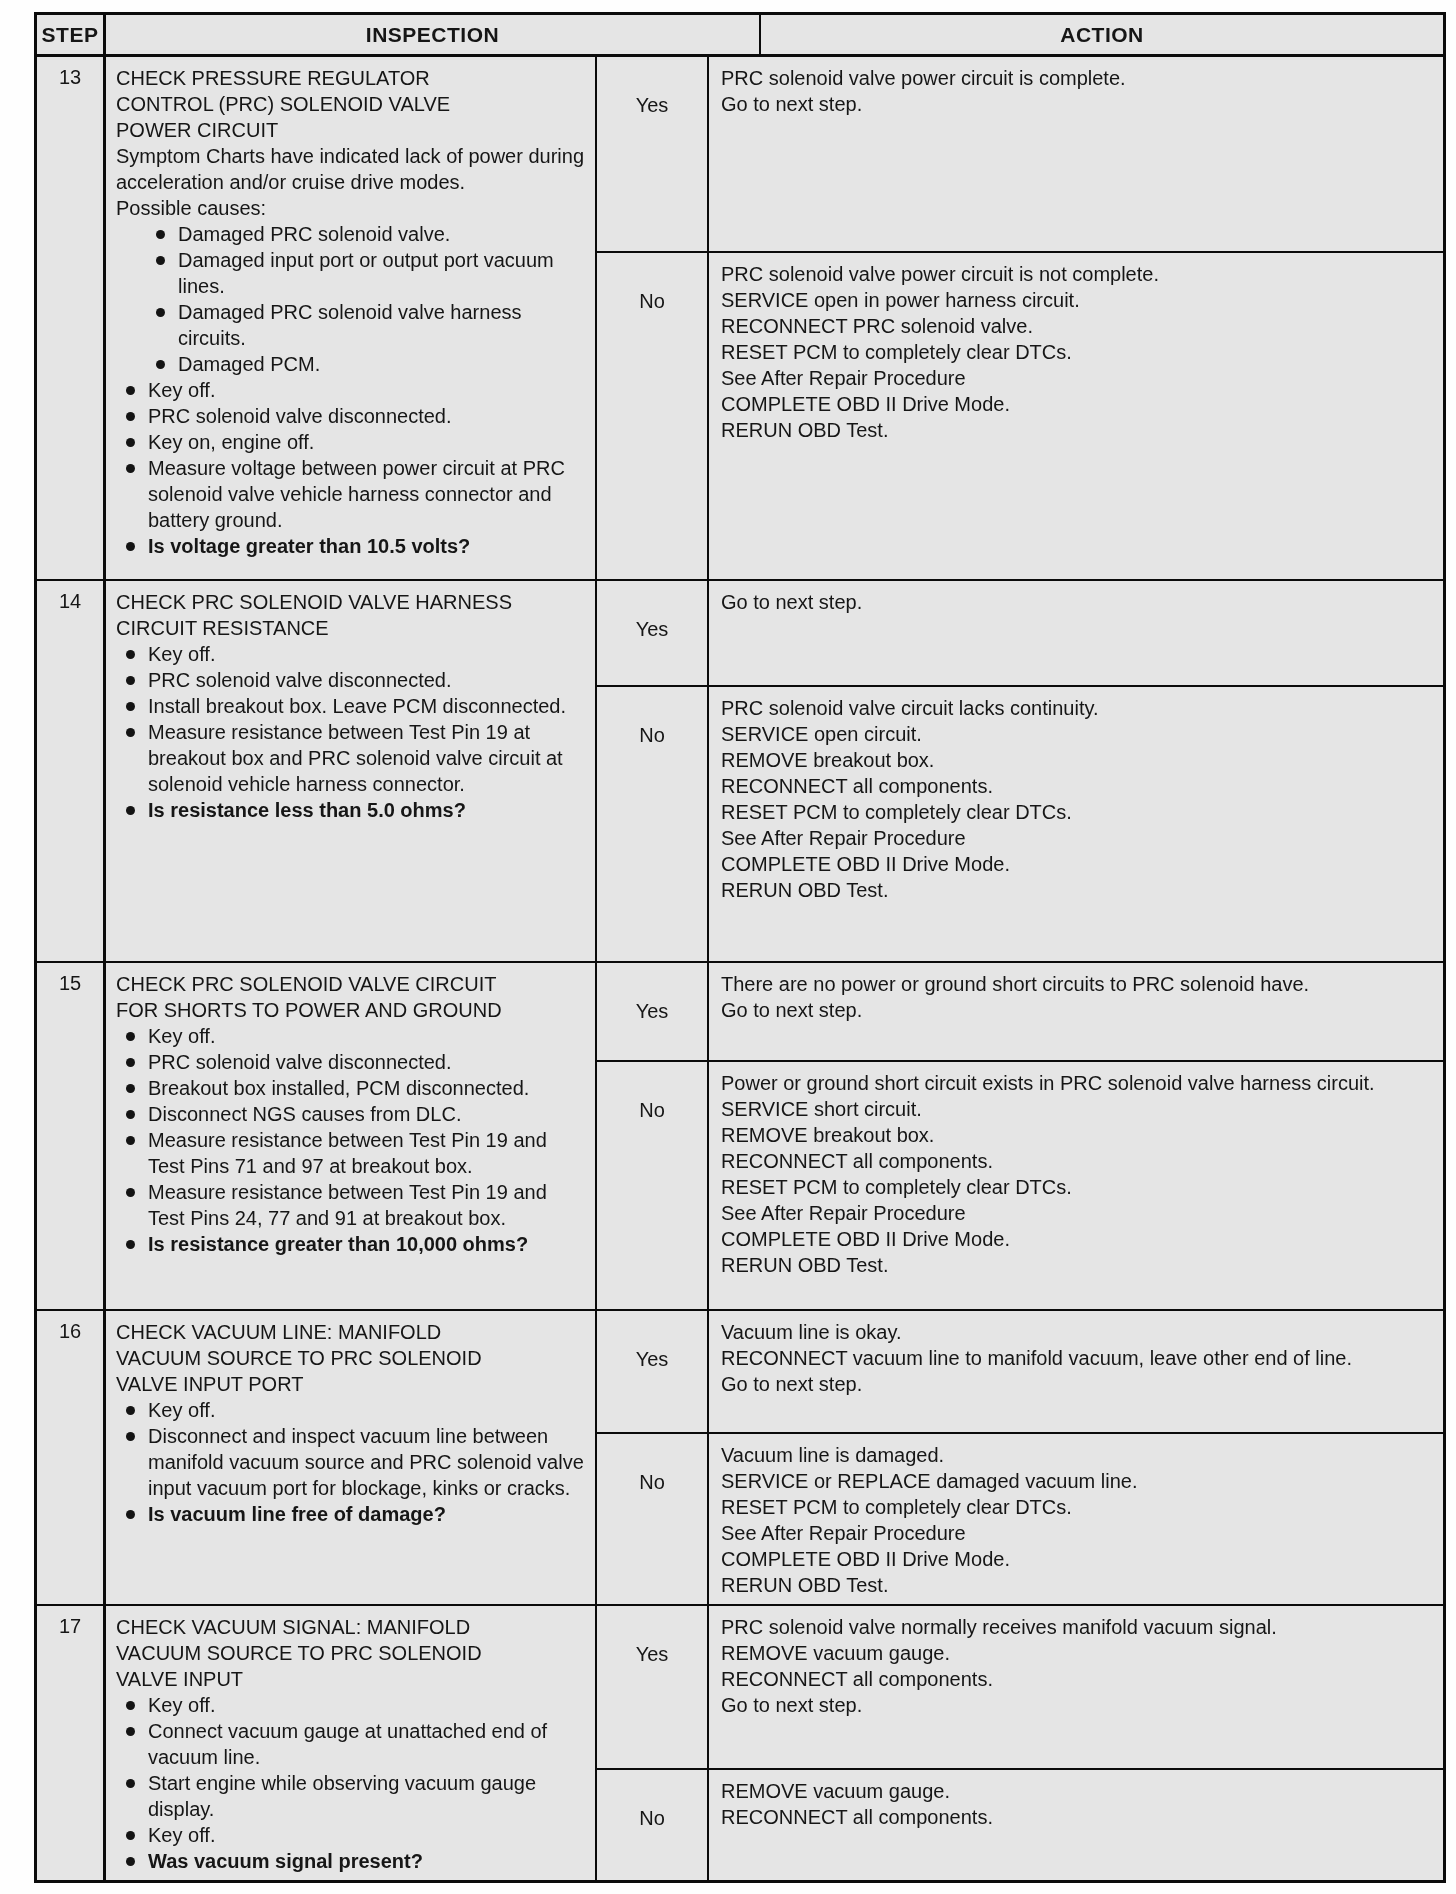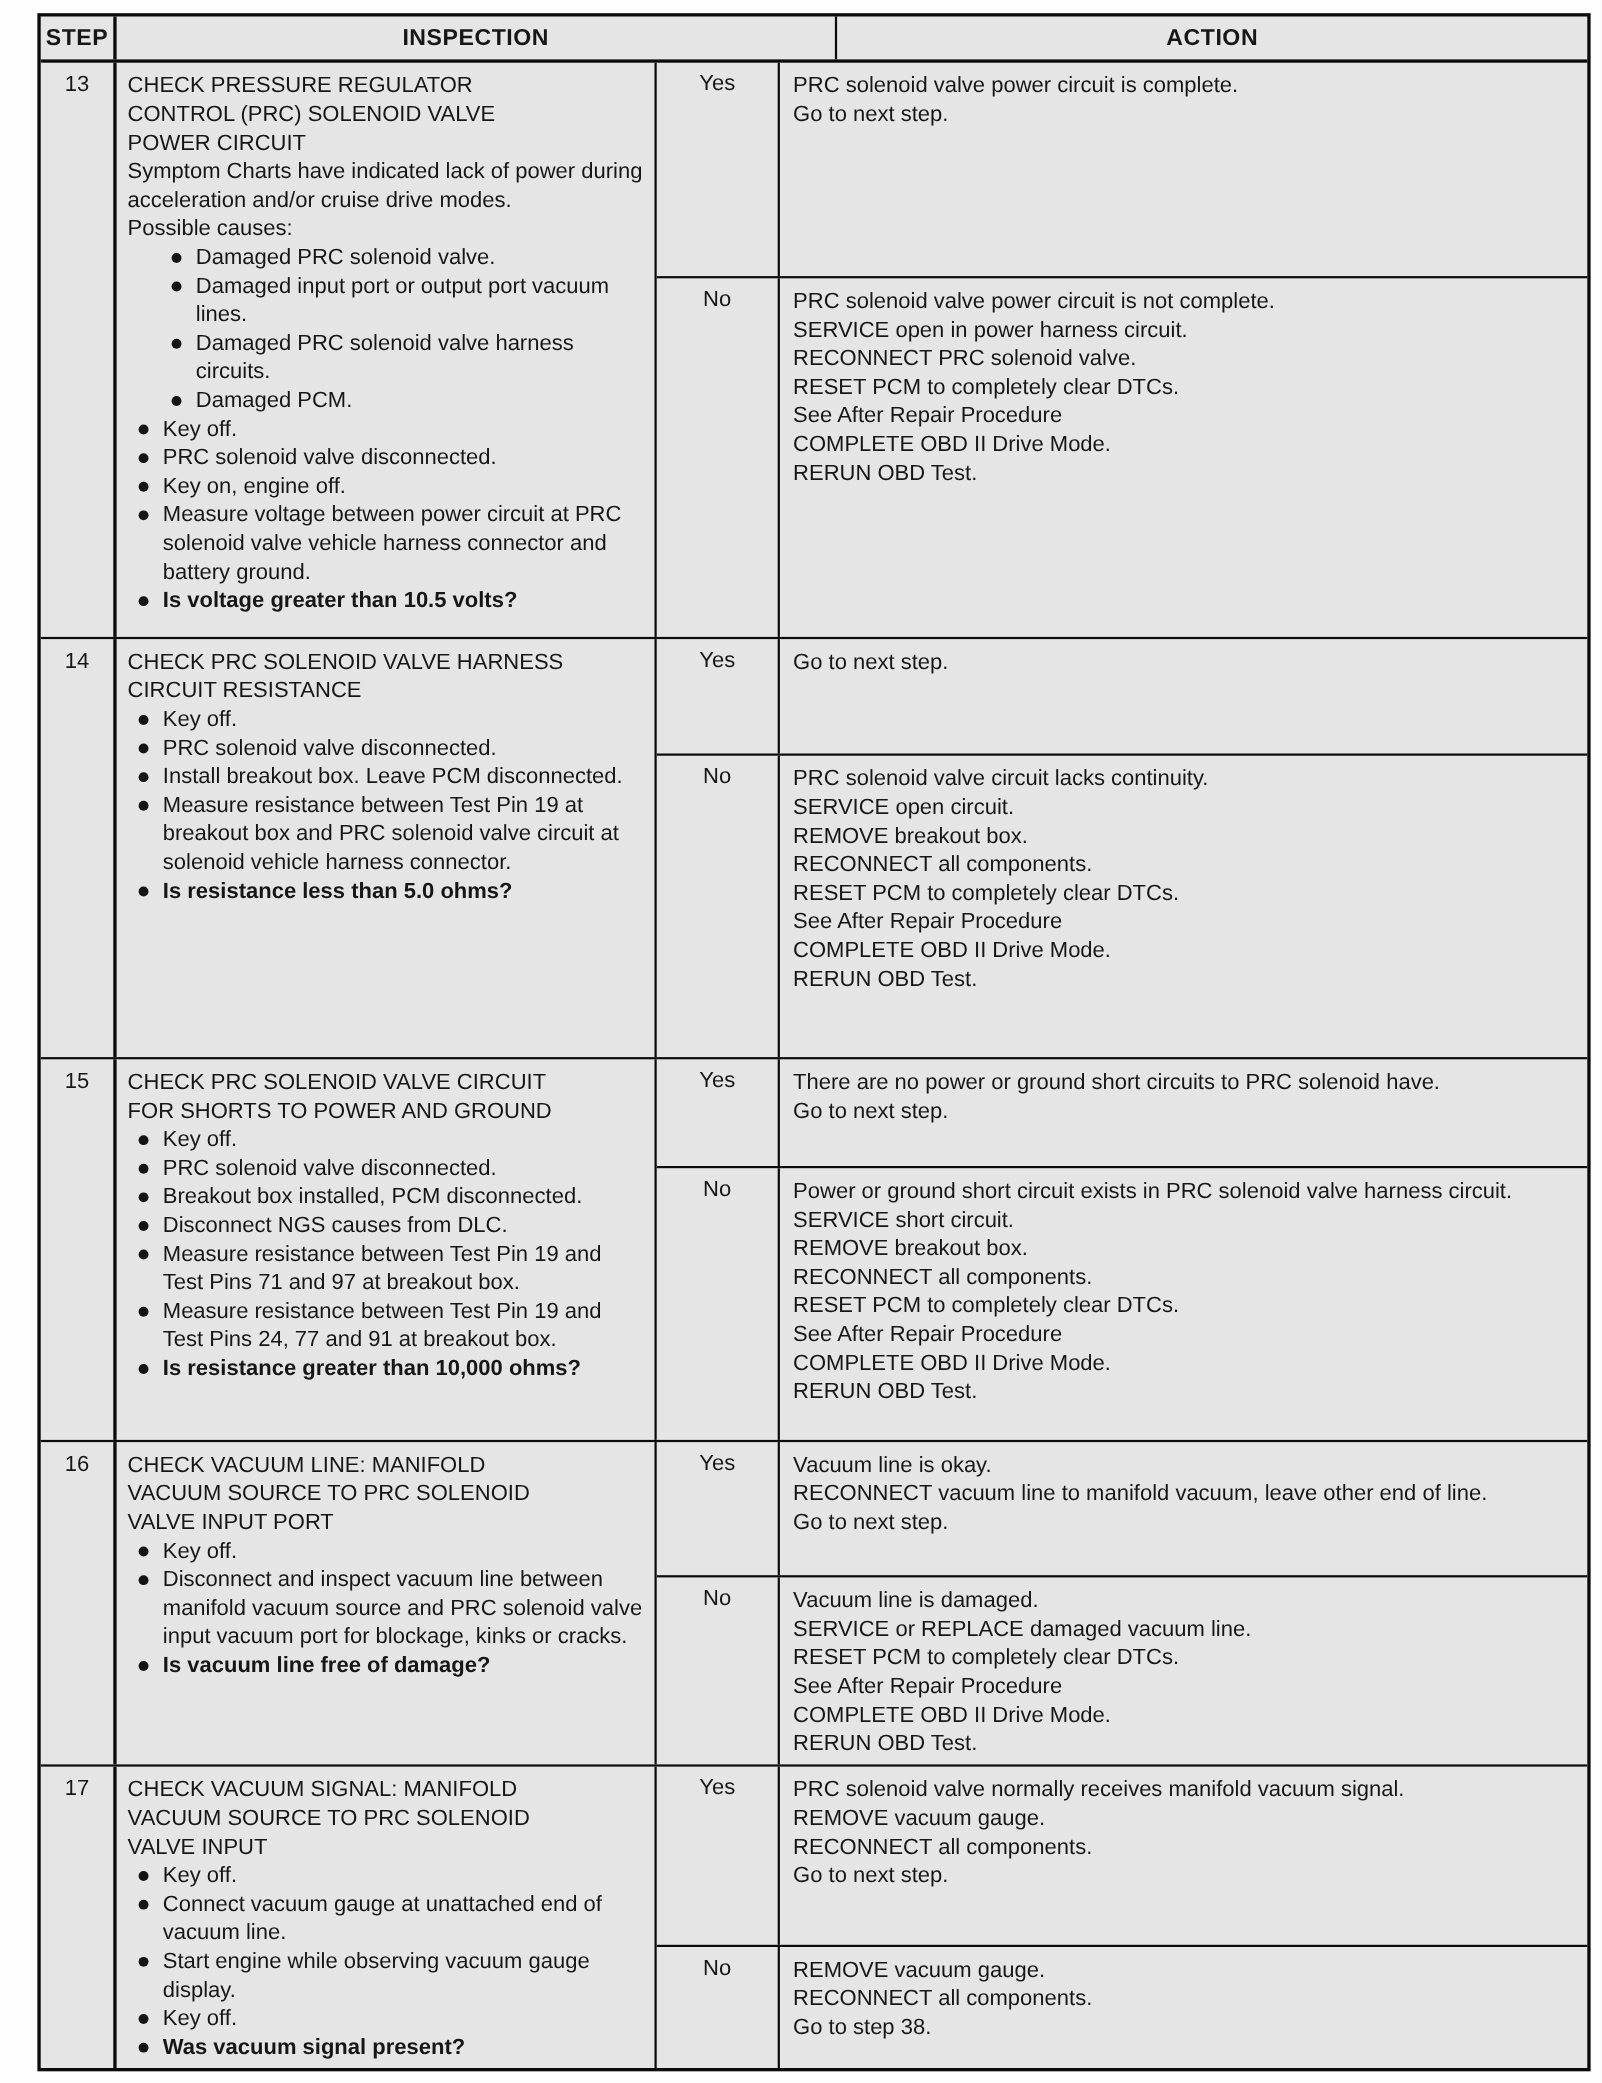--- a/index.html
+++ b/index.html
@@ -16,21 +16,21 @@
 
   
   .row{display:flex;}
   .row + .row{border-top:2px solid #0b0b0b;}
   .cell{box-sizing:border-box;}
   .step{width:66px;text-align:center;padding-top:9px;font-size:20px;flex:0 0 auto;}
   .inspection{width:492px;border-left:3px solid #0b0b0b;padding:8px 8px 6px 10px;font-size:20px;line-height:26px;}
   .subrows{flex:1;display:flex;flex-direction:column;border-left:2px solid #0b0b0b;}
   .subrow{display:flex;box-sizing:border-box;flex:0 0 auto;}
   .subrow.no{border-top:2px solid #0b0b0b;flex:1 0 auto;}
-  .yesno{width:110px;text-align:center;padding-top:8px;font-size:20px;flex:0 0 auto;}
+  .yesno{width:110px;text-align:center;padding-top:8px;font-size:20px;flex:0 0 auto;margin-top:29px;}
   .action{flex:1;border-left:2px solid #0b0b0b;padding:8px 44px 6px 12px;font-size:20px;line-height:26px;}
 
   .title-line{white-space:normal;}
   .para{}
   .bullet{display:flex;align-items:flex-start;}
   .dot{width:9px;height:9px;border-radius:50%;background:#141414;margin:9px 13px 0 10px;flex:0 0 auto;}
   .blist.sub .dot{margin-left:40px;}
   .btext{flex:1;}
   .q .btext{font-weight:bold;}
   .aline{}
@@ -323,20 +323,19 @@
               <div class="aline">REMOVE vacuum gauge.</div>
               <div class="aline">RECONNECT all components.</div>
               <div class="aline">Go to next step.</div>
             </div>
         </div>
         <div class="subrow no" style="min-height:112px">
           <div class="cell yesno">No</div>
           <div class="cell action">
               <div class="aline">REMOVE vacuum gauge.</div>
               <div class="aline">RECONNECT all components.</div>
-              <div class="aline">Go to step 38.</div>
             </div>
         </div>
       </div>
     </div>
 
   </div>
 </div>
 
 </body></html>

